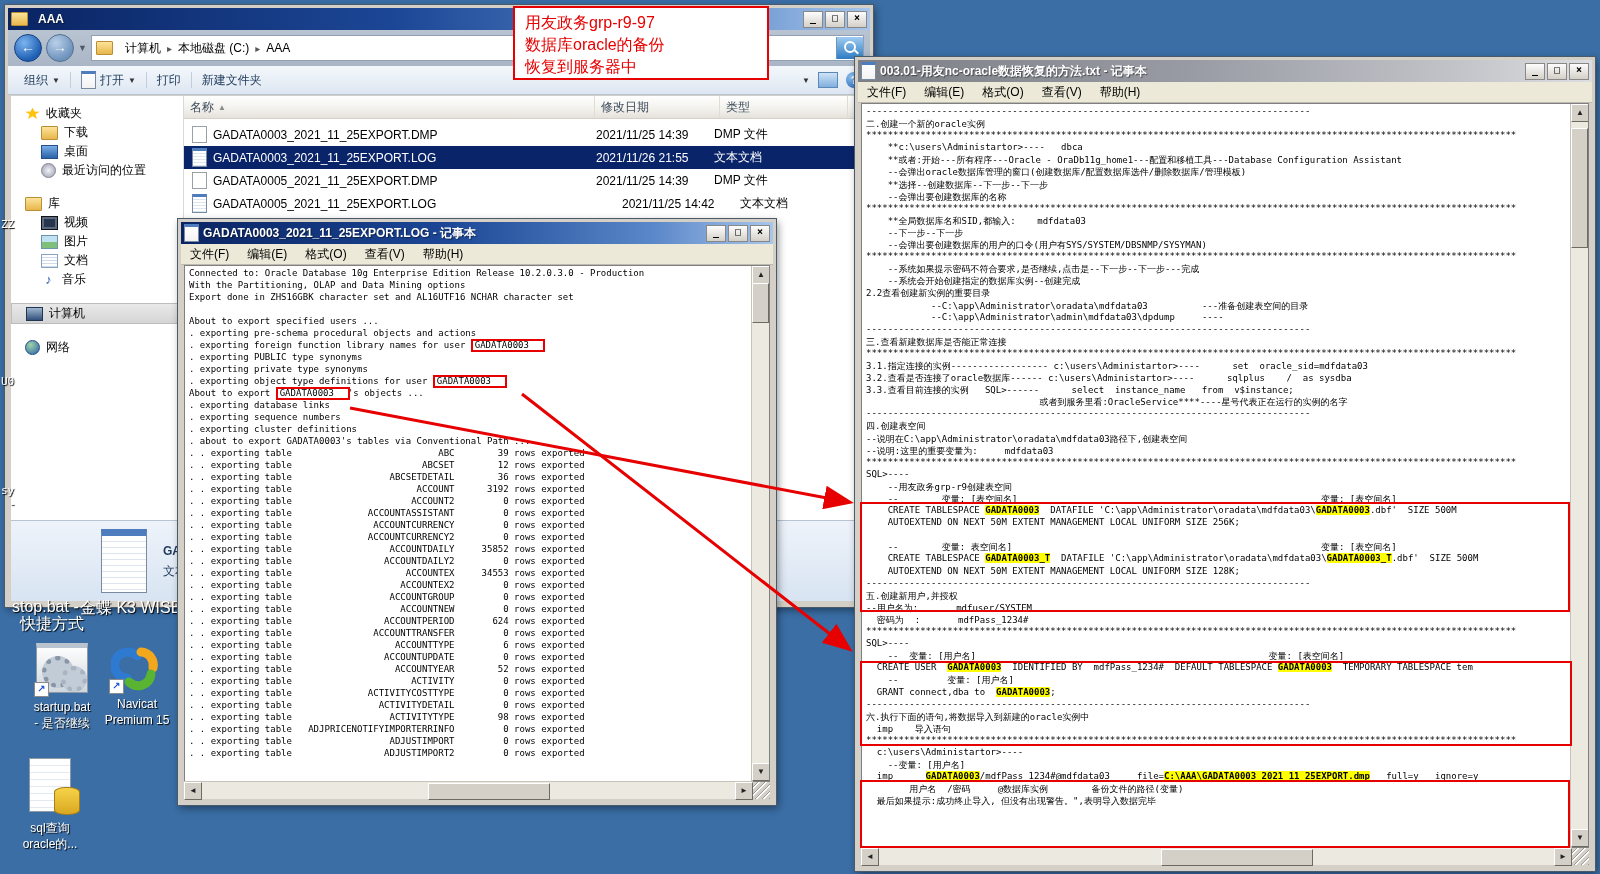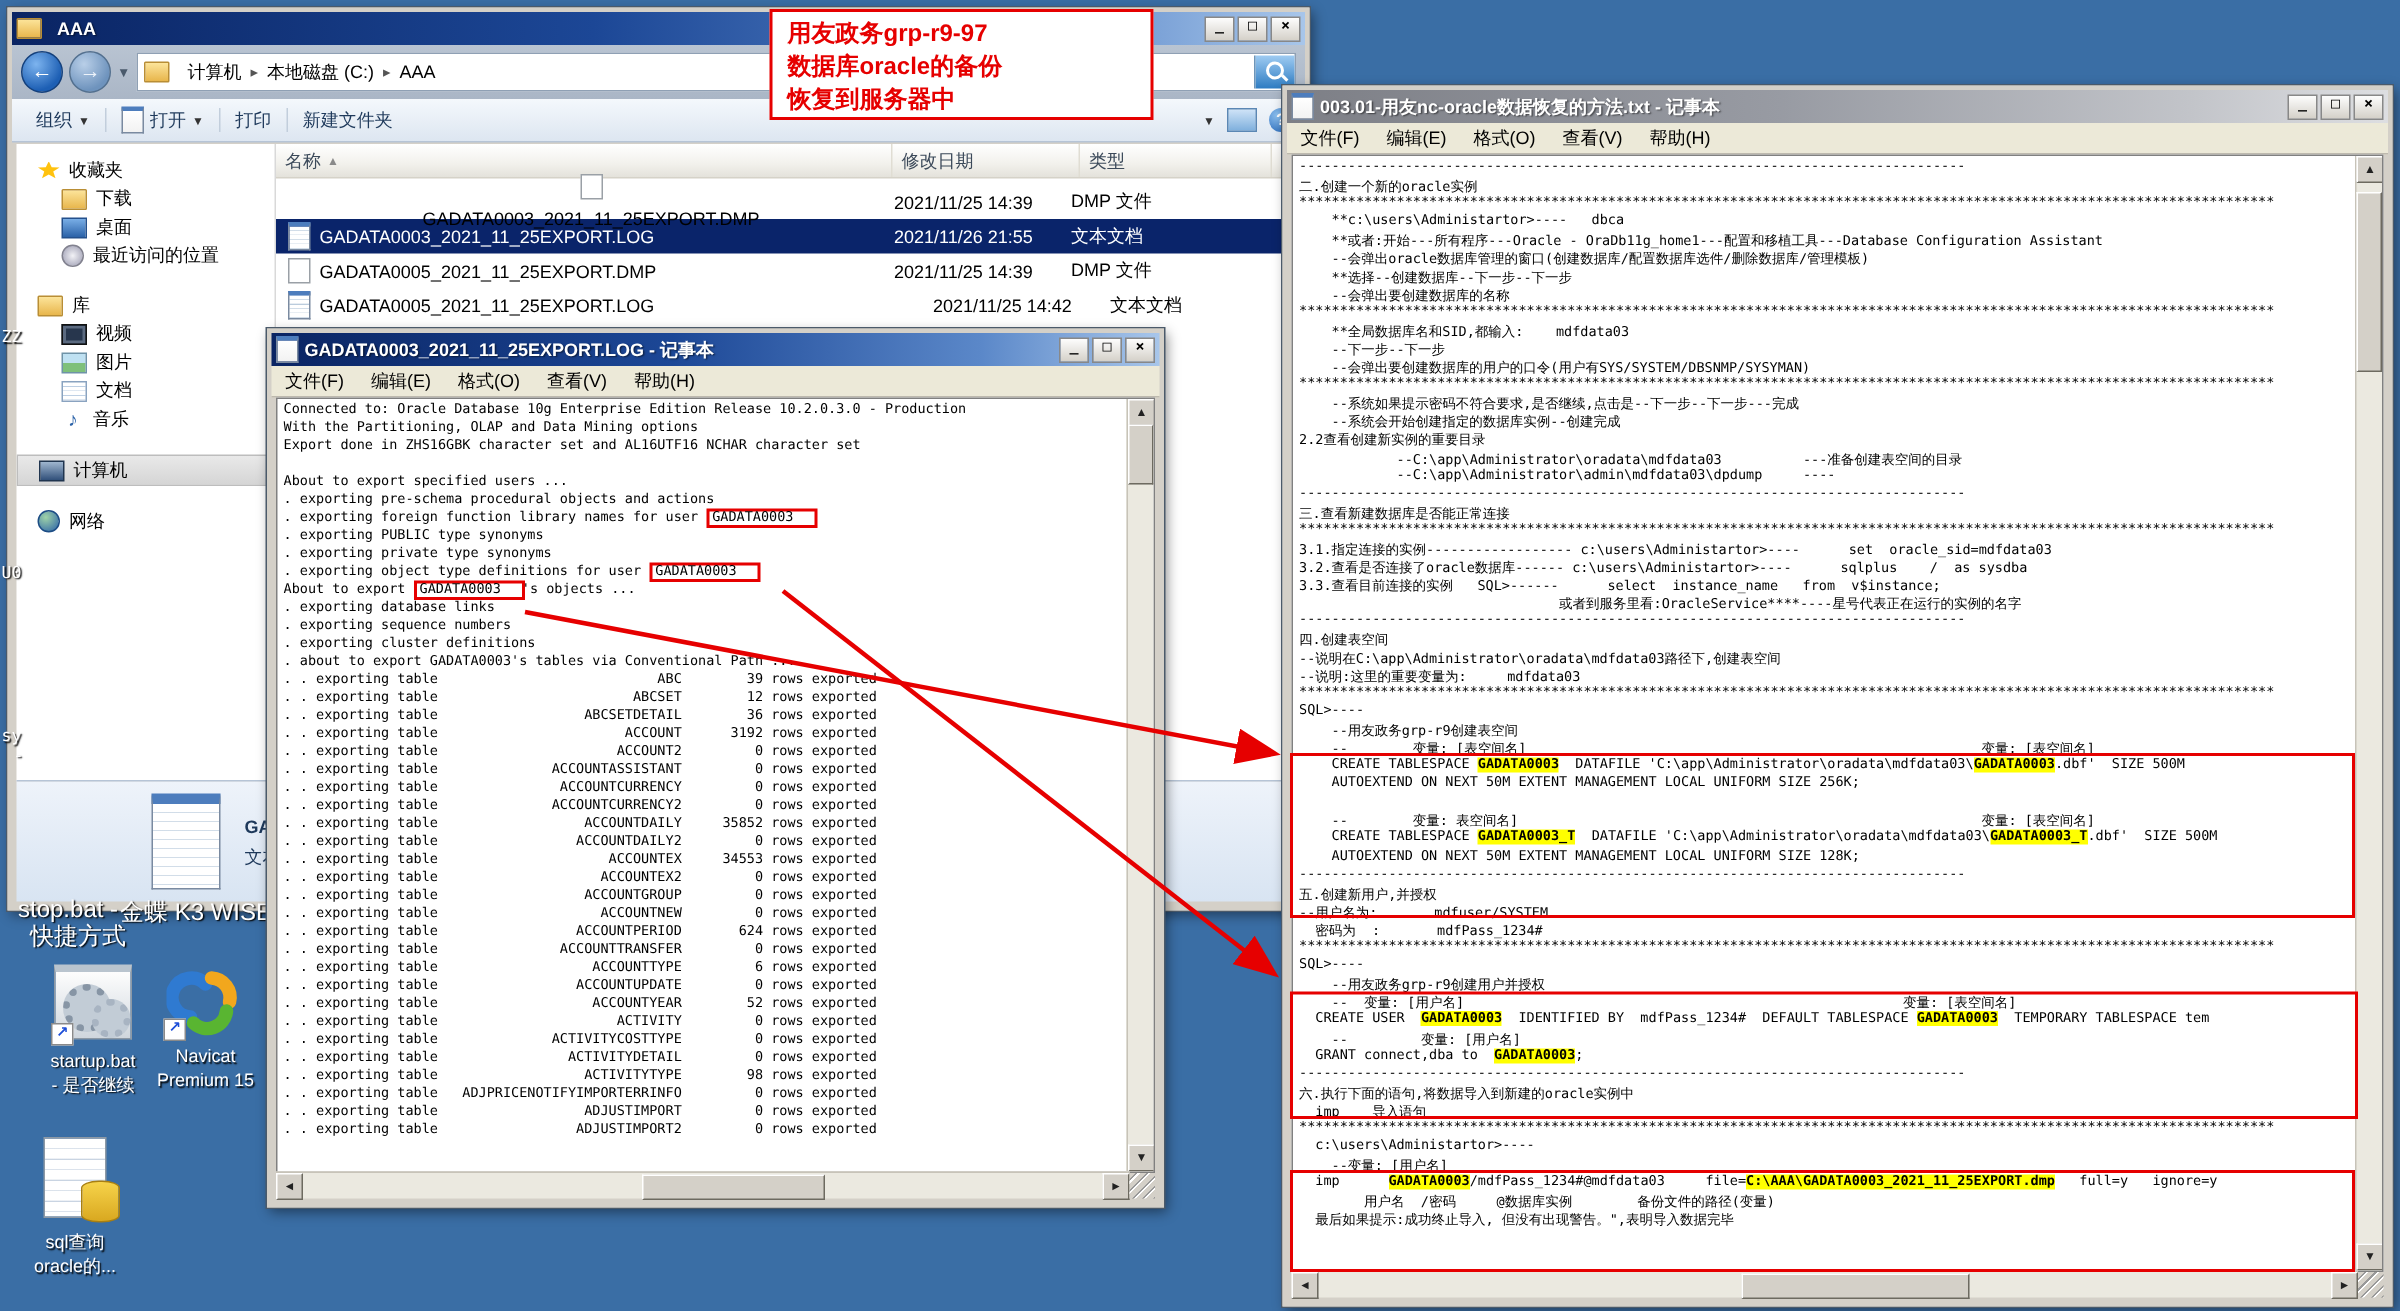--- a/index.html
+++ b/index.html
@@ -80,21 +80,21 @@
   .hl{background:#ffff00;font-weight:bold}
   .vscroll{position:absolute;right:0;top:0;bottom:0;width:17px;background:#ebe9e0;border-left:1px solid #c7c3b8}
   .hscroll{position:absolute;left:3px;right:20px;bottom:3px;height:17px;background:#ebe9e0;border-top:1px solid #c7c3b8;display:flex;align-items:center;justify-content:space-between}
   .sb-btn{width:16px;height:16px;background:#d4d0c8;border:1px solid;border-color:#fff #6d6a60 #6d6a60 #fff;font-size:8px;text-align:center;line-height:15px;color:#222}
   .vthumb,.hthumb{position:absolute;background:#d4d0c8;border:1px solid;border-color:#fff #6d6a60 #6d6a60 #fff}
   .grip{position:absolute;right:3px;bottom:3px;width:17px;height:17px;background:#d4d0c8;
         background-image:repeating-linear-gradient(135deg,transparent 0 3px,#999 3px 4px,#fff 4px 5px)}
   
   #annotation{left:513px;top:6px;width:256px;height:74px;background:#fff;border:2px solid #e60000;z-index:70;
               padding:4px 10px;box-sizing:border-box}
-  #annotation div{color:#e60000;font-weight:bold;font-size:16px;line-height:22px;white-space:nowrap}
+  #annotation div{color:#e60000;font-weight:normal;font-size:16px;line-height:22px;white-space:nowrap}
   #arrows{position:absolute;left:0;top:0;z-index:80;pointer-events:none}
   .rbox{position:absolute;border:2px solid #e60000;z-index:60;pointer-events:none}
   
   .dt-label{position:absolute;color:#fff;font-size:16px;text-shadow:1px 1px 1px #000;white-space:nowrap}
   .dt-icon-item{position:absolute;width:90px;text-align:center}
   .dt-icon-item .dt-cap{color:#fff;font-size:12px;text-shadow:1px 1px 1px #000;line-height:16px}
   .ico-frame{position:relative;width:52px;height:52px;margin:0 auto 4px}
   .gear-panel{width:50px;height:44px;background:linear-gradient(#fdfdfd,#cfd6dd);border:1px solid #8d99a5;border-top:5px solid #b9c4ce;position:relative}
   .gear{position:absolute;border-radius:50%;border:5px dotted #8795a5;background:#c2ccd6}
   .g1{width:22px;height:22px;left:5px;top:8px}
@@ -220,21 +220,21 @@
         <span class="col" style="width:112px">
             <span>修改日期</span>
           </span>
         <span class="col" style="width:115px">
             <span>类型</span>
           </span>
         <span class="col" style="flex:1"></span>
       </div>
       <div id="filelist" style="padding-top:4px">
           <div class="frow">
-            <span class="c-name" style="width: 404px; flex-direction: column;">
+            <span class="c-name" style="width: 404px;">
               <span class="page-icon"></span>
               <span>GADATA0003_2021_11_25EXPORT.DMP</span>
             </span>
             <span style="width: 118px;">2021/11/25 14:39</span>
             <span>DMP 文件</span>
           </div>
           <div class="frow sel">
             <span class="c-name" style="width: 404px;">
               <span class="text-file-icon"></span>
               <span>GADATA0003_2021_11_25EXPORT.LOG</span>
@@ -402,21 +402,20 @@
         <div class="tl">&nbsp;</div>
         <div class="tl"><span>    --        变量: 表空间名]                                                         变量: [表空间名]</span></div>
         <div class="tl"><span>    CREATE TABLESPACE </span><span class="hl">GADATA0003_T</span><span>  DATAFILE 'C:\app\Administrator\oradata\mdfdata03\</span><span class="hl">GADATA0003_T</span><span>.dbf'  SIZE 500M</span></div>
         <div class="tl"><span>    AUTOEXTEND ON NEXT 50M EXTENT MANAGEMENT LOCAL UNIFORM SIZE 128K;</span></div>
         <div class="tl"><span>----------------------------------------------------------------------------------</span></div>
         <div class="tl"><span>五.创建新用户,并授权</span></div>
         <div class="tl"><span>--用户名为:       mdfuser/SYSTEM</span></div>
         <div class="tl"><span>  密码为  :       mdfPass_1234#</span></div>
         <div class="tl"><span>************************************************************************************************************************</span></div>
         <div class="tl"><span>SQL&gt;----</span></div>
-        <div class="tl"><span>    --用友政务grp-r9创建用户并授权</span></div>
         <div class="tl"><span>    --  变量: [用户名]                                                      变量: [表空间名]</span></div>
         <div class="tl"><span>  CREATE USER  </span><span class="hl">GADATA0003</span><span>  IDENTIFIED BY  mdfPass_1234#  DEFAULT TABLESPACE </span><span class="hl">GADATA0003</span><span>  TEMPORARY TABLESPACE tem</span></div>
         <div class="tl"><span>    --         变量: [用户名]</span></div>
         <div class="tl"><span>  GRANT connect,dba to  </span><span class="hl">GADATA0003</span><span>;</span></div>
         <div class="tl"><span>----------------------------------------------------------------------------------</span></div>
         <div class="tl"><span>六.执行下面的语句,将数据导入到新建的oracle实例中</span></div>
         <div class="tl"><span>  imp    导入语句</span></div>
         <div class="tl"><span>************************************************************************************************************************</span></div>
         <div class="tl"><span>  c:\users\Administartor&gt;----</span></div>
         <div class="tl"><span>    --变量: [用户名]</span></div>

